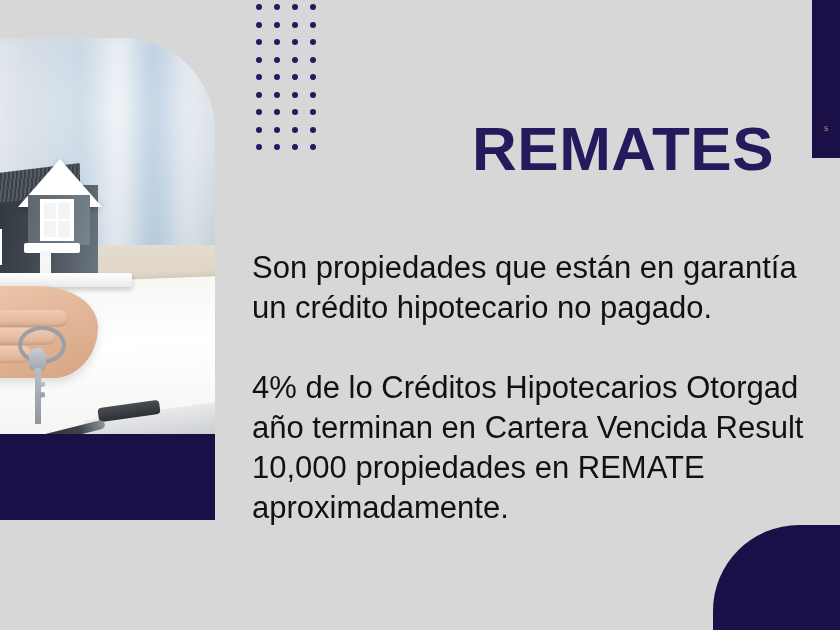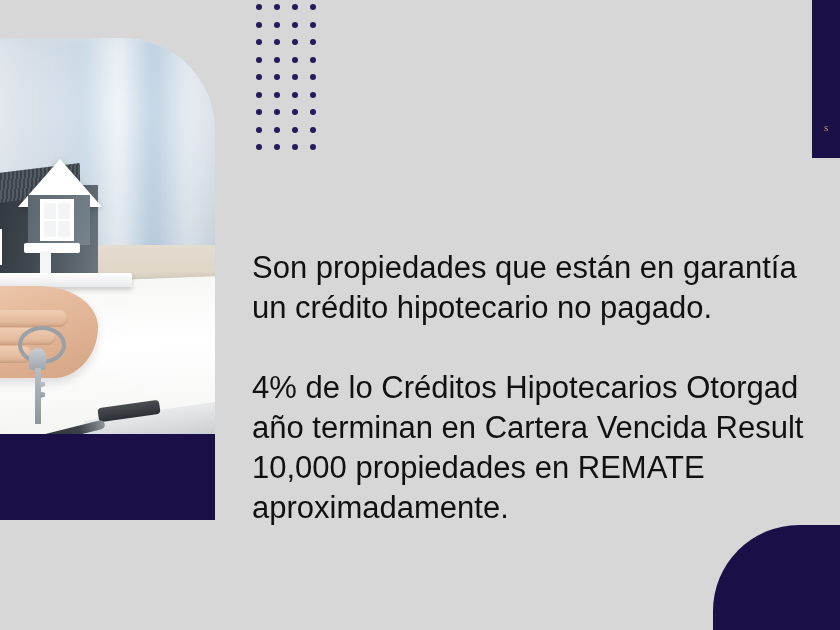--- a/index.html
+++ b/index.html
@@ -439,20 +439,21 @@
       <span class="dot" style="left: 36px; top: 140px; background: rgb(36, 26, 92);"></span>
       <span class="dot" style="left: 54px; top: 140px; background: rgb(36, 26, 92);"></span>
     </div>
 
   <div class="tr-block">
     <span class="tr-mark">s</span>
   </div>
 
   <div class="br-block"></div>
 
+  <div class="title">REMATES</div>
 
   <div class="body-text">
     <p>Son propiedades que están en garantía
 un crédito hipotecario no pagado.</p>
     <p>4% de lo Créditos Hipotecarios Otorgad
 año terminan en Cartera Vencida Result
 10,000 propiedades en REMATE
 aproximadamente.</p>
   </div>
 

